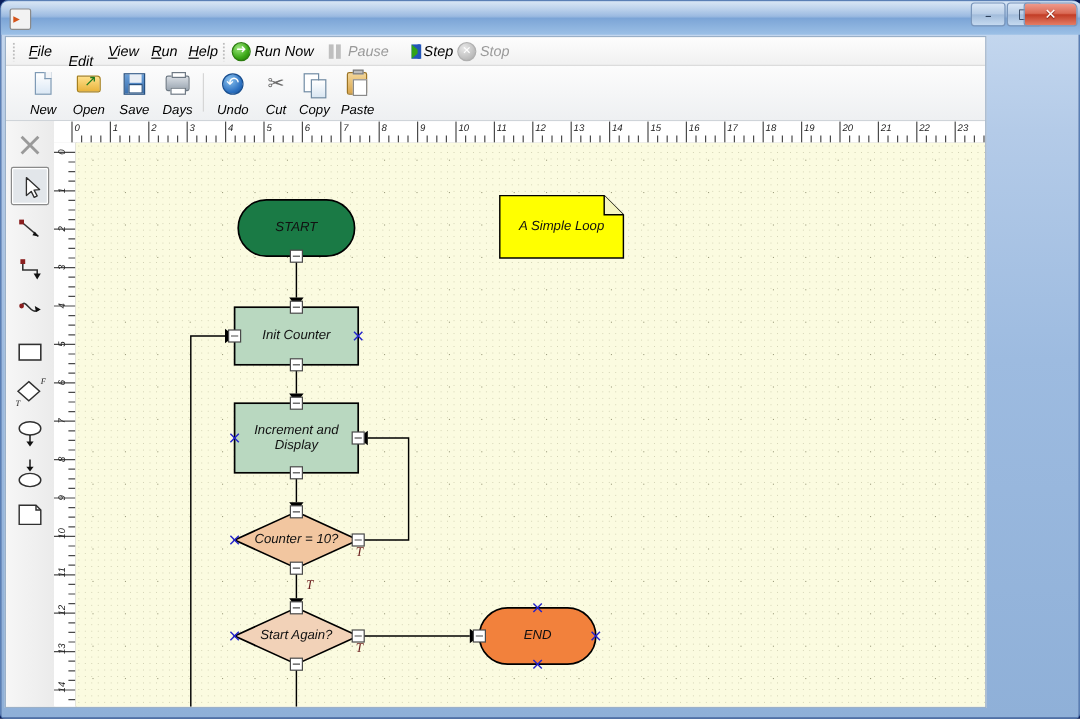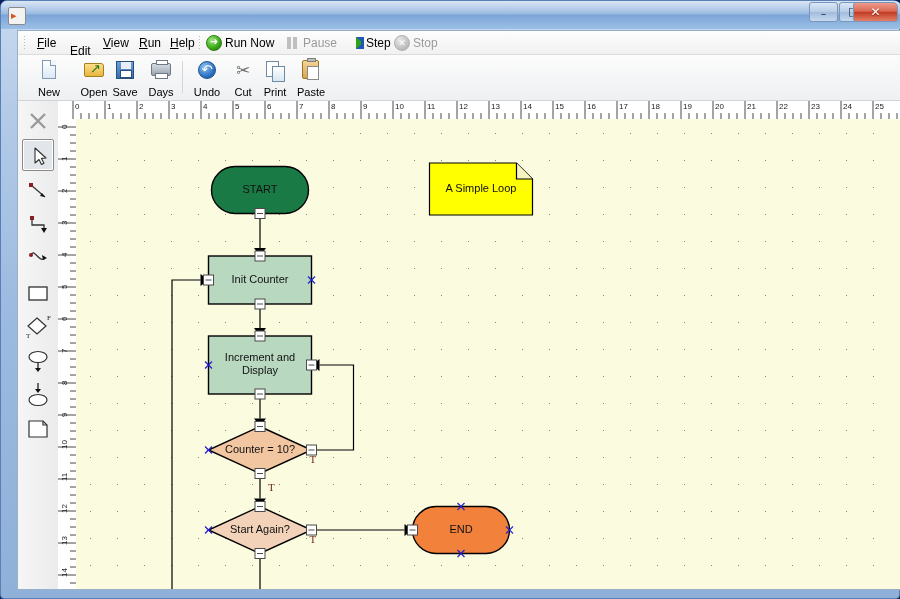--- a/index.html
+++ b/index.html
@@ -59,25 +59,26 @@
   .winbtn .sym {
     position:absolute; left:0; right:0; top:0; bottom:0;
     text-align:center; font-size:11px; line-height:18px; color:#12243f;
     font-family:"DejaVu Sans", sans-serif;
   }
   #btn-close .sym { color:#ffffff; font-weight:bold; font-size:12px; text-shadow:0 1px 1px #7b1b0c; }
   #btn-min .sym { line-height:22px; }
 
   
   #client {
-    position: absolute; left: 16px; top: 29px; width: 884px; height: 560px;
+    position: absolute; left: 3px; top: 29px; width: 818px; height: 560px;
     background: #f0f0f0;
     border: 1px solid #9ab0c8;
     box-sizing: border-box;
     overflow: hidden;
+    font-style: italic;
   }
 
   
   #menubar {
     position: absolute; left: 0; top: 0; width: 100%; height: 24px;
     background: linear-gradient(to bottom,#fdfdfd,#f1f1f1);
     border-bottom: 1px solid #dcdcdc;
     box-sizing: border-box;
   }
   .gripper {
@@ -297,21 +298,21 @@
       </div>
     </div>
 
     <div id="toolbar">
       <div class="tb-btn" style="left:10px;">
         <span class="tb-ico">
             <span class="ic-doc"></span>
           </span>
         <span class="lbl">New</span>
       </div>
-      <div class="tb-btn" style="left:48px;margin-left:7px;">
+      <div class="tb-btn" style="left:48px;">
         <span class="tb-ico">
             <span class="ic-folder"></span>
           </span>
         <span class="lbl">Open</span>
       </div>
       <div class="tb-btn" style="left:86px;">
         <span class="tb-ico">
             <span class="ic-save"></span>
           </span>
         <span class="lbl">Save</span>
@@ -332,21 +333,21 @@
         <span class="lbl">Undo</span>
       </div>
       <div class="tb-btn" style="left:204px;">
         <span class="tb-ico ic-cut"></span>
         <span class="lbl">Cut</span>
       </div>
       <div class="tb-btn" style="left:236px;">
         <span class="tb-ico">
             <span class="ic-copy"></span>
           </span>
-        <span class="lbl">Print</span>
+        <span class="lbl">Copy</span>
       </div>
       <div class="tb-btn" style="left:272px;">
         <span class="tb-ico">
             <span class="ic-paste"></span>
           </span>
         <span class="lbl">Paste</span>
       </div>
     </div>
 
     <div id="palette">

